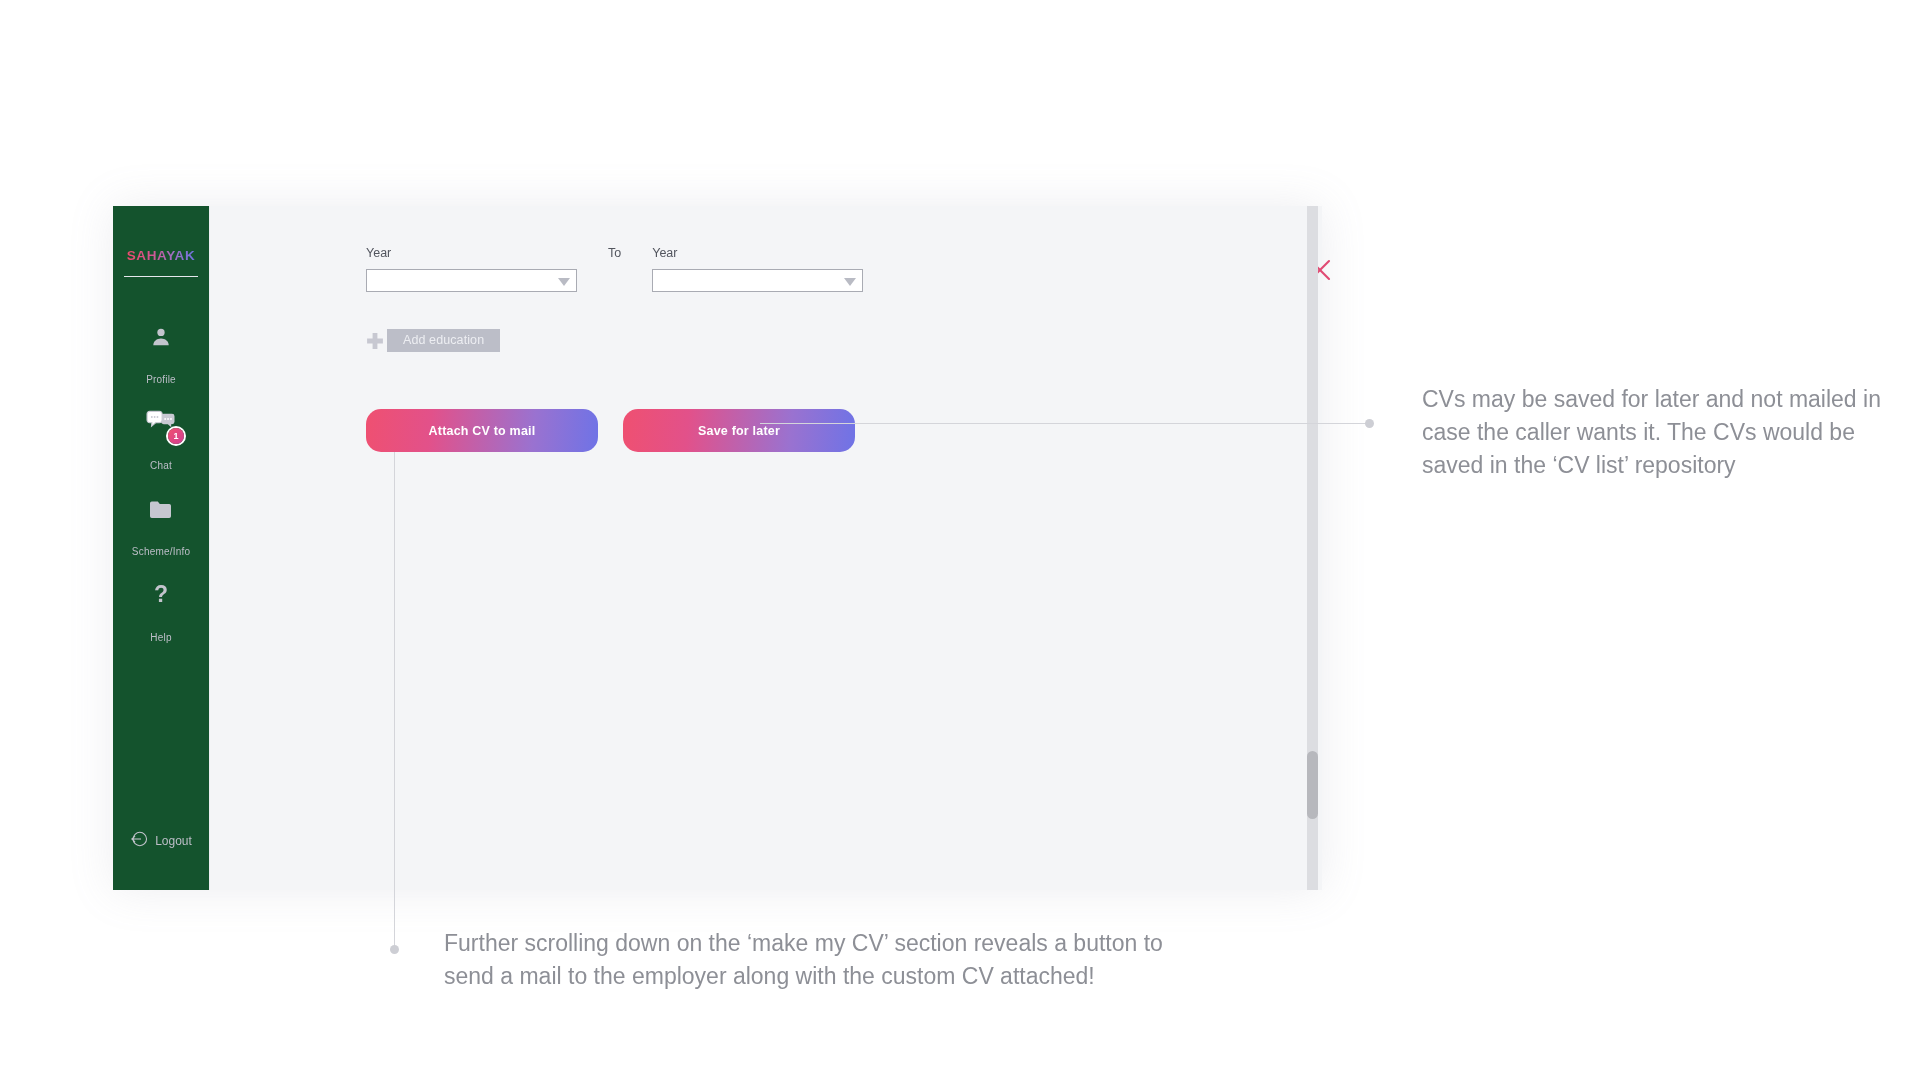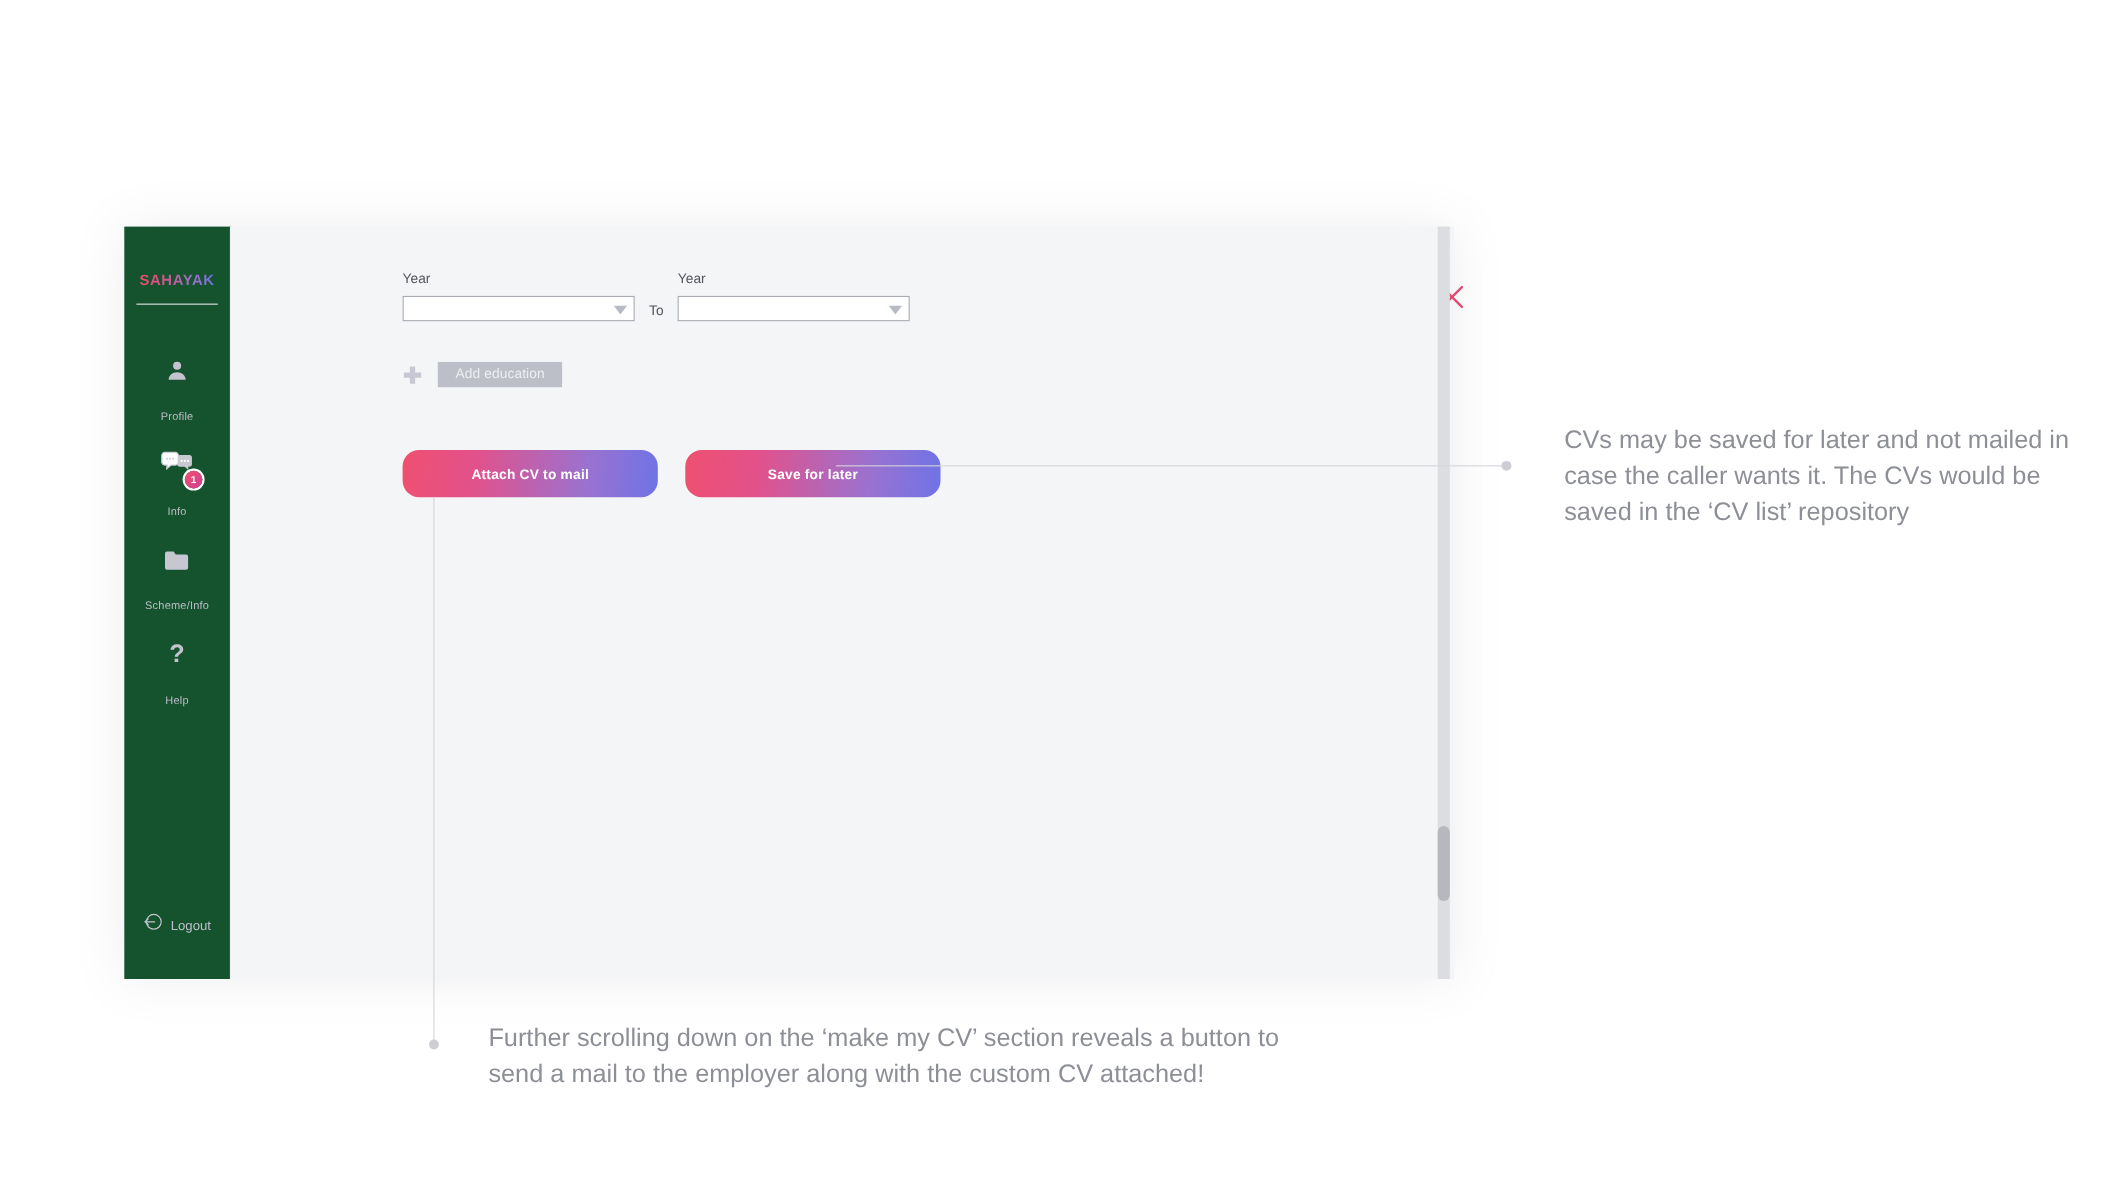--- a/index.html
+++ b/index.html
@@ -137,22 +137,22 @@
     top: 0;
     right: 0;
     height: 100%;
   }
 
   .field-row {
     position: absolute;
     left: 157px;
     top: 40px;
     display: flex;
-    align-items: flex-end;
-    gap: 0;
+    align-items: flex-start;
+    gap: 18px;
   }
   .field {
     display: flex;
     flex-direction: column;
   }
   .field-label {
     font-size: 12.5px;
     color: #52555e;
     margin-bottom: 9px;
   }
@@ -189,21 +189,21 @@
     color: #52555e;
     margin: 0 13px 3px 13px;
   }
 
   .add-row {
     position: absolute;
     left: 157px;
     top: 123px;
     display: flex;
     align-items: center;
-    gap: 14px;
+    gap: 3px;
   }
   .plus-icon {
     width: 18px;
     height: 18px;
     color: #c7c8d1;
     display: block;
   }
   .add-button {
     height: 23px;
     padding: 0 16px;
@@ -346,21 +346,21 @@
               <circle cx="21.7" cy="9.5" r="1.1" fill="#ffffff"></circle>
               <circle cx="25.0" cy="9.5" r="1.1" fill="#ffffff"></circle>
               <circle cx="28.3" cy="9.5" r="1.1" fill="#ffffff"></circle>
               <path d="M4.2 0.8h11.1a3 3 0 0 1 3 3v6.9a3 3 0 0 1-3 3h-4.4l-4.6 3.8.4-3.8H4.2a3 3 0 0 1-3-3V3.8a3 3 0 0 1 3-3z" fill="#ffffff" stroke="#c8c9d2" stroke-width="1.3"></path>
               <circle cx="6.6" cy="7.2" r="1.05" fill="#c8c9d2"></circle>
               <circle cx="9.8" cy="7.2" r="1.05" fill="#c8c9d2"></circle>
               <circle cx="13.0" cy="7.2" r="1.05" fill="#c8c9d2"></circle>
             </svg>
             <span class="badge">1</span>
           </span>
-          <span class="nav-label">Info</span>
+          <span class="nav-label">Chat</span>
         </div>
 
         <div class="nav-item">
           <span class="nav-icon">
             <svg width="24" height="21" viewBox="0 0 24 21" aria-hidden="true">
               <path d="M1 4.2a1.8 1.8 0 0 1 1.8-1.8h6l2 2.6h9.4A1.8 1.8 0 0 1 22 6.8v10.4A1.8 1.8 0 0 1 20.2 19H2.8A1.8 1.8 0 0 1 1 17.2z" fill="#c6c7d0"></path>
             </svg>
           </span>
           <span class="nav-label">Scheme/Info</span>
         </div>

